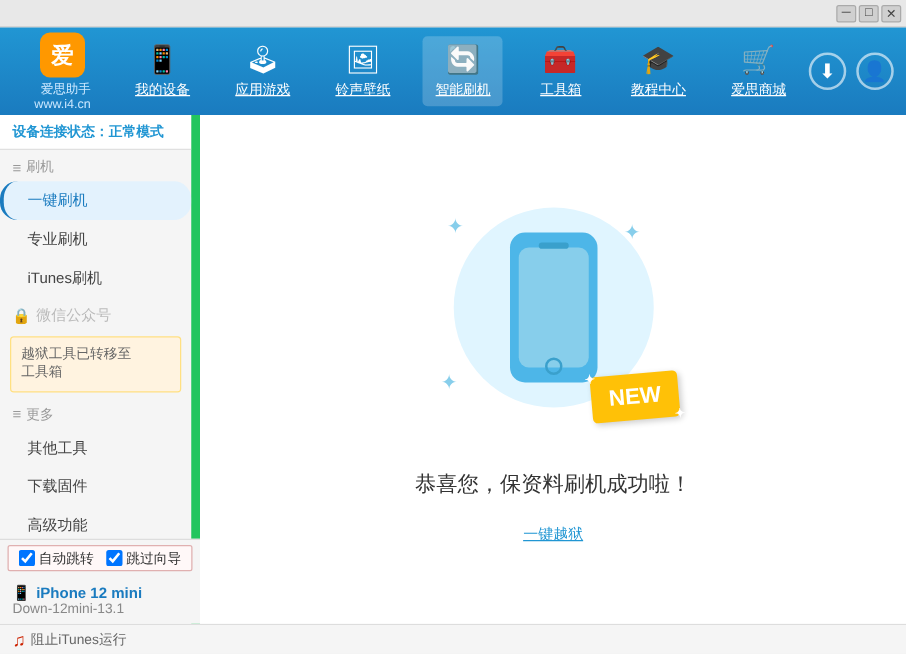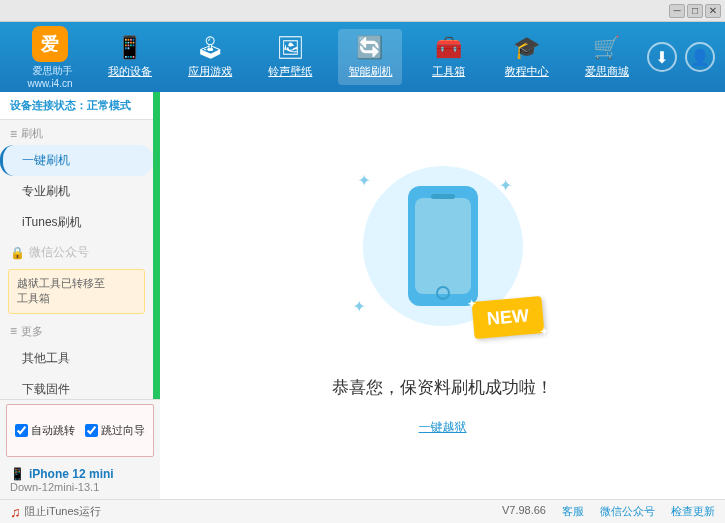--- a/index.html
+++ b/index.html
@@ -260,21 +260,21 @@
       border-top: 1px solid #ddd;
       display: flex;
       align-items: center;
       padding: 0 10px;
       font-size: 11px;
       color: #666;
     }
     .status-right { margin-left: auto; display: flex; gap: 16px; }
     .status-right span { color: #666; }
     .checkbox-row {
-      padding: 18px 8px;
+      padding: 2px 8px;
       display: flex;
       gap: 10px;
       align-items: center;
       border: 1px solid #e0b0b0;
       background: #fff8f8;
       border-radius: 2px;
       margin: 4px 6px;
     }
     .checkbox-item {
       display: flex; align-items: center; gap: 3px;
@@ -437,19 +437,13 @@
     </div>
     <div class="device-detail">Down-12mini-13.1</div>
   </div>
 </div>
 
 <div class="status-bar">
   <div class="footer-left">
     <span class="itunes-icon">♫</span>
     <span style="cursor:pointer;color:#666;">阻止iTunes运行</span>
   </div>
-  <div class="status-right">
-    <span>V7.98.66</span>
-    <span style="cursor:pointer;color:#2196d3;">客服</span>
-    <span style="cursor:pointer;color:#2196d3;">微信公众号</span>
-    <span style="cursor:pointer;color:#2196d3;">检查更新</span>
-  </div>
 </div>
 
 </body></html>

